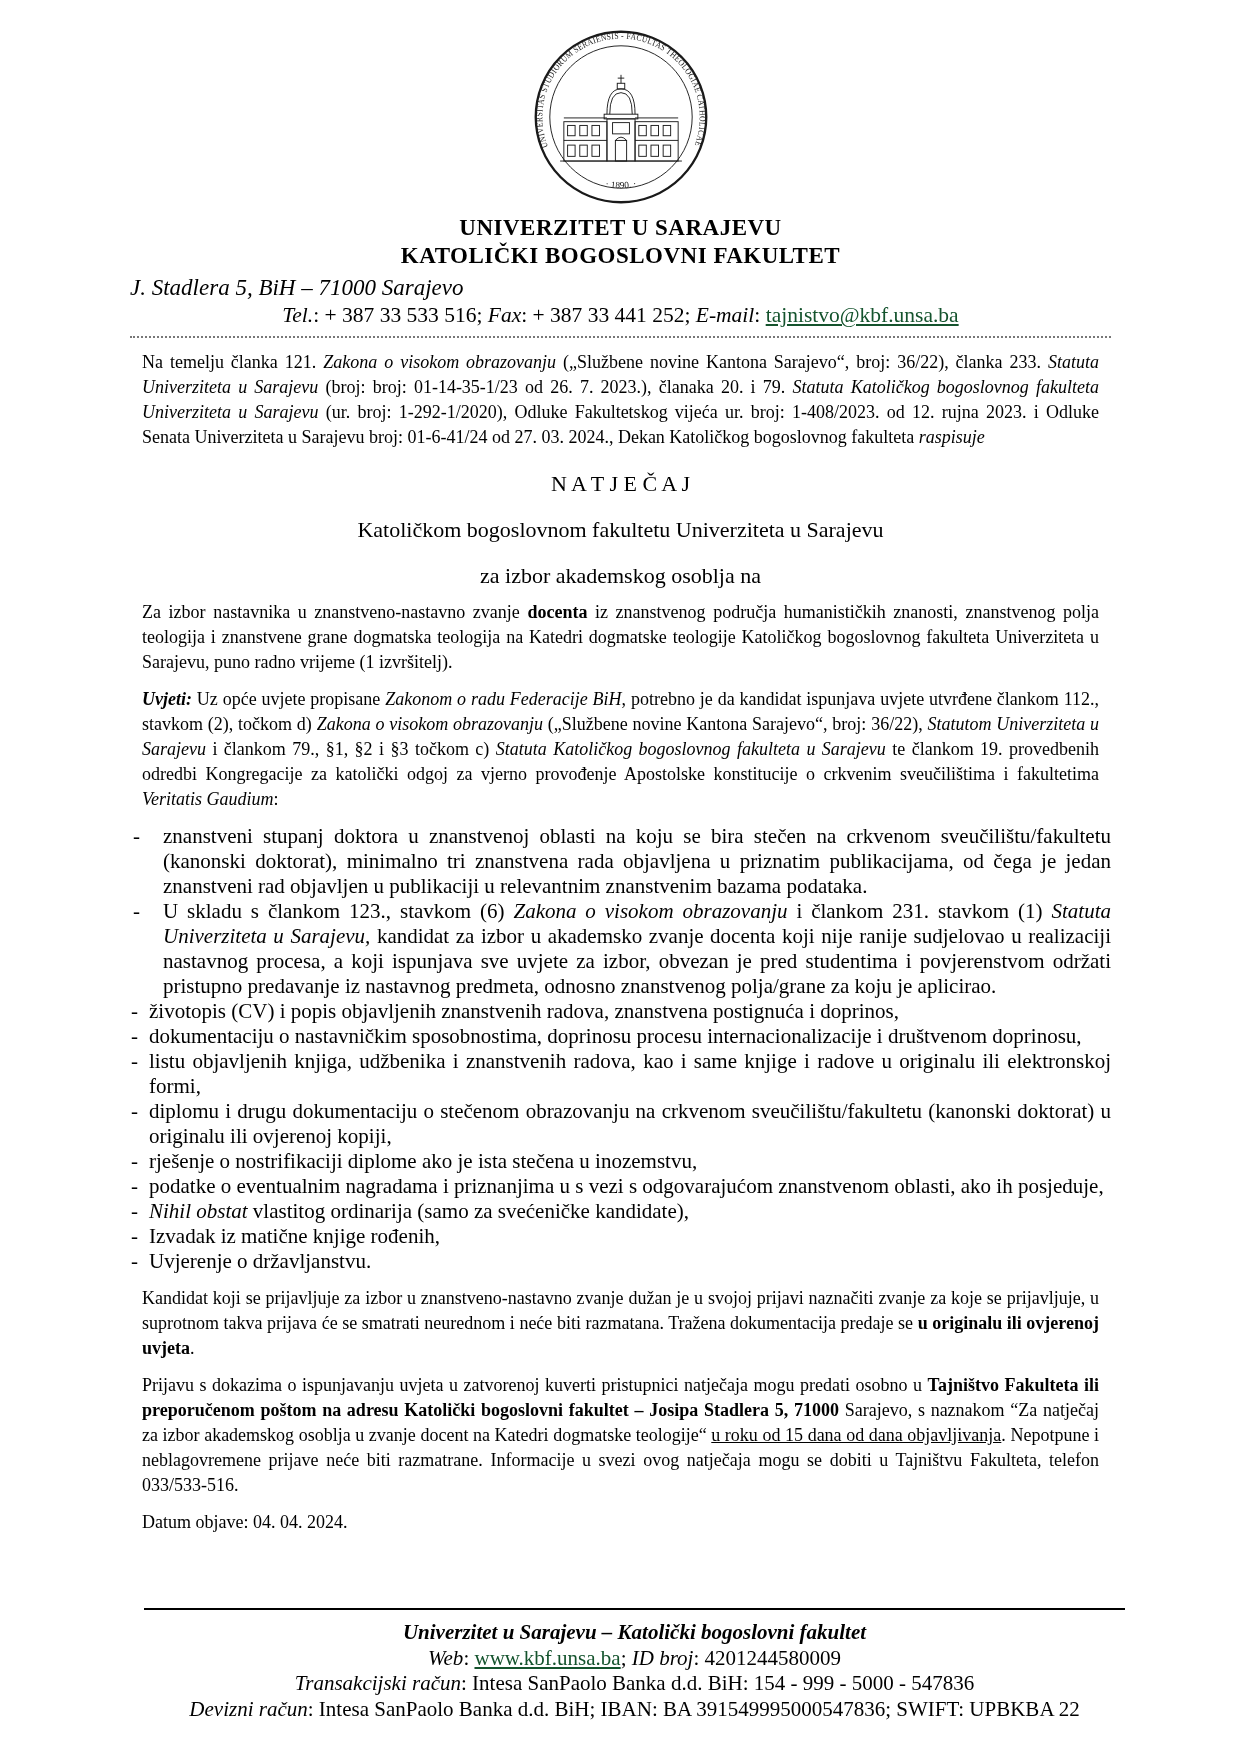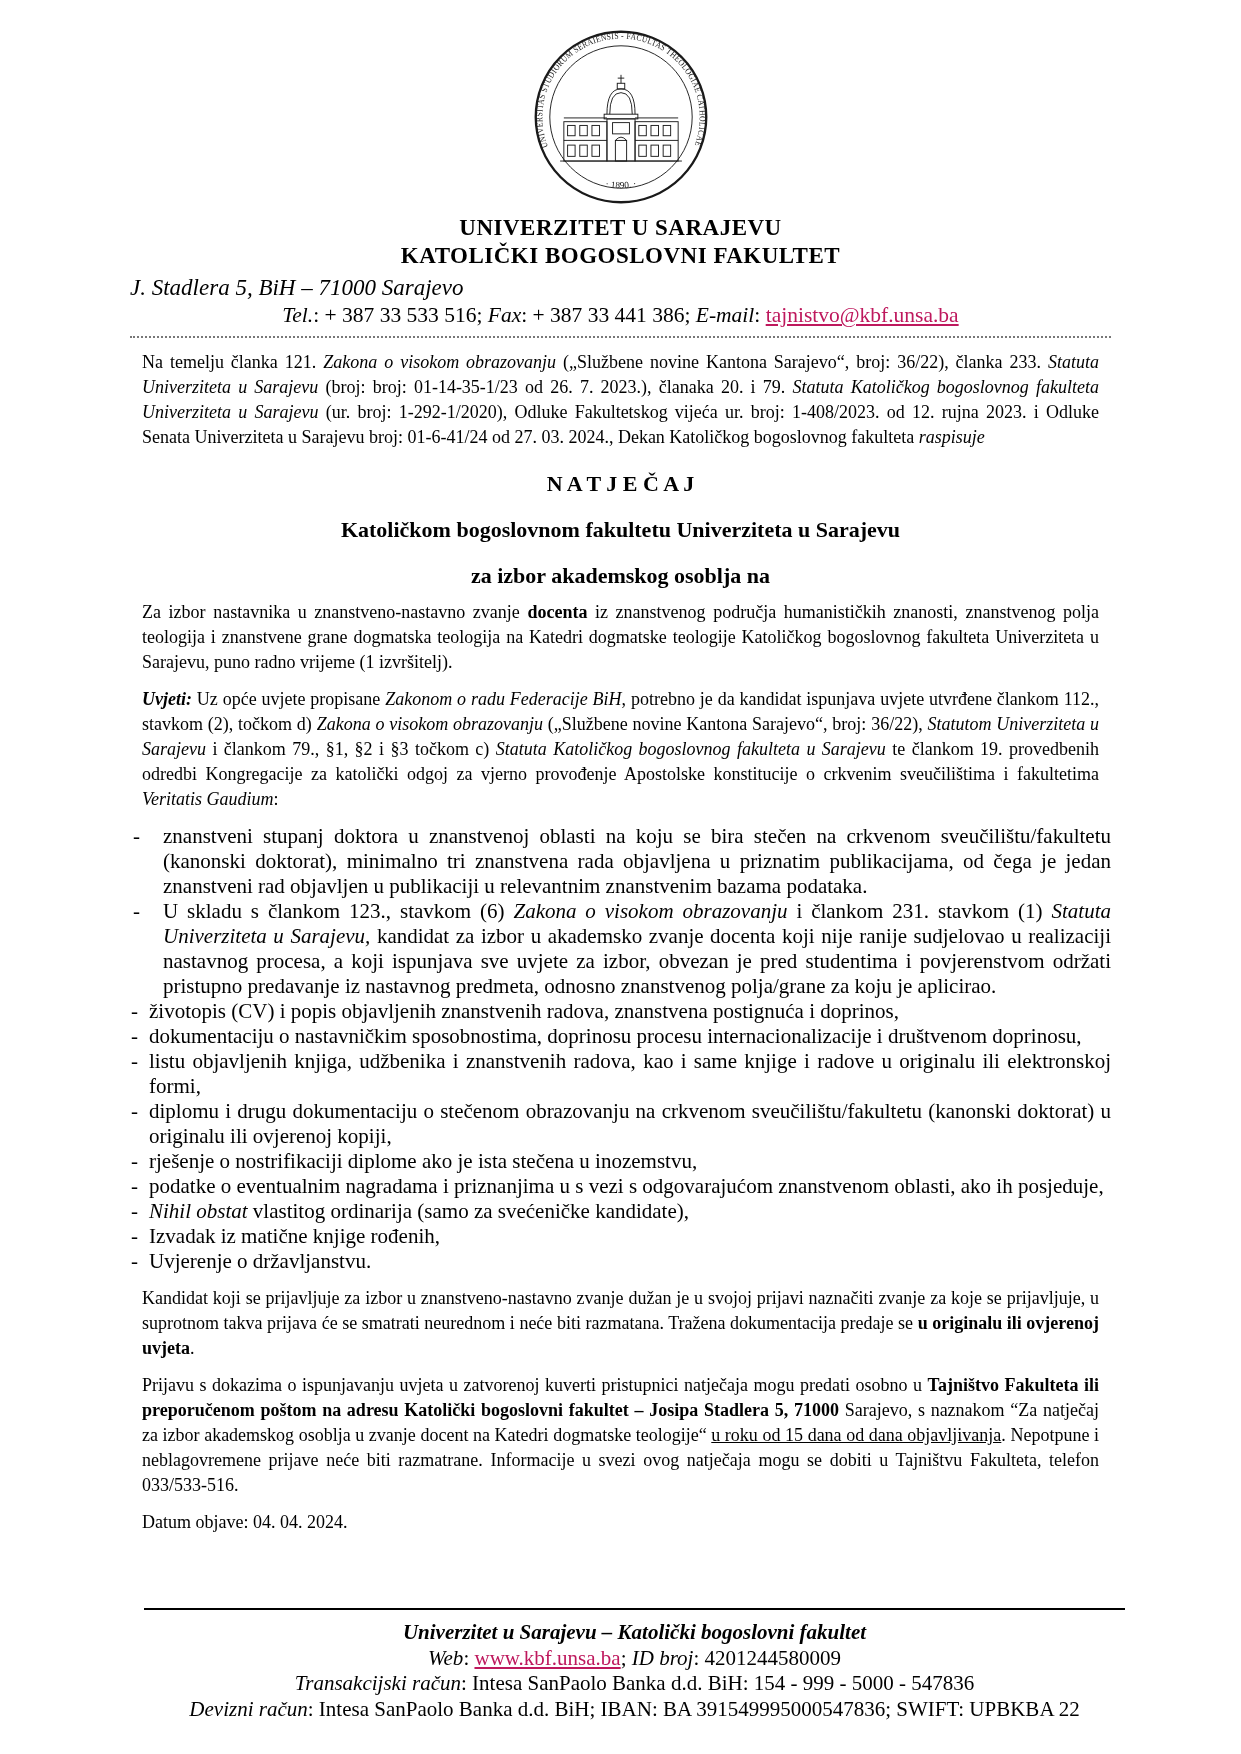--- a/index.html
+++ b/index.html
@@ -3,34 +3,34 @@
 <meta charset="utf-8">
 <style>
   html,body{margin:0;padding:0;background:#ffffff;}
   .page{position:relative;width:1241px;height:1754px;background:#ffffff;overflow:hidden;
         font-family:"Liberation Serif",serif;color:#000;}
   .content{position:absolute;left:130px;top:28px;width:981px;}
   .i{font-style:italic;}
   .b{font-weight:bold;}
   .bi{font-weight:bold;font-style:italic;}
   .u{text-decoration:underline;}
-  a.link{color:#be185d;text-decoration:underline;cursor:pointer;}
+  a.link{color:#14532d;text-decoration:underline;cursor:pointer;}
 
   .seal-wrap{text-align:center;margin:0 0 4px 0;}
   .seal-wrap svg{display:inline-block;}
 
   .org-line{font-size:23px;font-weight:bold;line-height:28px;text-align:center;letter-spacing:0.5px;}
   .address-line{font-size:23px;font-style:italic;line-height:29px;margin-top:3px;}
   .contact-line{font-size:21.5px;line-height:27px;text-align:center;}
   .dashed-rule{border-top:2px dotted #777;height:0;margin:7px 0 6px 0;}
 
   p.para{margin:12px;font-size:18px;line-height:25px;text-align:justify;}
   .gap-lg{margin-top:22px;}
 
-  .title-line{font-size:22px;font-weight:bold;line-height:25px;text-align:center;margin-top:21px;}
+  .title-line{font-size:22px;font-weight:normal;line-height:25px;text-align:center;margin-top:21px;}
 
   .cond-item{position:relative;padding-left:33px;font-size:21px;line-height:25px;text-align:justify;}
   .cond-item > .marker{position:absolute;left:3px;top:0;}
   .att-item{position:relative;padding-left:19px;font-size:21px;line-height:25px;text-align:justify;}
   .att-item > .marker{position:absolute;left:1px;top:0;}
 
   .footer{position:absolute;left:144px;top:1608px;width:981px;text-align:center;}
   .footer-rule{border-top:2px solid #000;height:0;margin:0 0 10px 0;}
   .footer-line{font-size:21px;line-height:25.5px;text-align:center;}
 </style>
@@ -82,21 +82,21 @@
           <rect x="140" y="125" width="8" height="12"></rect>
           <path d="M30 142 h130"></path>
         </g>
       </svg>
     </div>
 
     <div class="org-line">UNIVERZITET U SARAJEVU</div>
     <div class="org-line">KATOLIČKI BOGOSLOVNI FAKULTET</div>
     <div class="address-line">J. Stadlera 5, BiH – 71000 Sarajevo</div>
 
-    <div class="contact-line"><span class="i">Tel.</span><span>: + 387 33 533 516; </span><span class="i">Fax</span><span>: + 387 33 441 386; </span><span class="i">E-mail</span><span>: </span><a class="link">tajnistvo@kbf.unsa.ba</a></div>
+    <div class="contact-line"><span class="i">Tel.</span><span>: + 387 33 533 516; </span><span class="i">Fax</span><span>: + 387 33 441 252; </span><span class="i">E-mail</span><span>: </span><a class="link">tajnistvo@kbf.unsa.ba</a></div>
 
     <div class="dashed-rule"></div>
 
     <p class="para"><span>Na temelju članka 121. </span><span class="i">Zakona o visokom obrazovanju</span><span> („Službene novine Kantona Sarajevo“, broj: 36/22), članka 233. </span><span class="i">Statuta Univerziteta u Sarajevu</span><span> (broj: broj: 01-14-35-1/23 od 26. 7. 2023.), članaka 20. i 79. </span><span class="i">Statuta Katoličkog bogoslovnog fakulteta Univerziteta u Sarajevu</span><span> (ur. broj: 1-292-1/2020), Odluke Fakultetskog vijeća ur. broj: 1-408/2023. od 12. rujna 2023. i Odluke Senata Univerziteta u Sarajevu broj: 01-6-41/24 od 27. 03. 2024., Dekan Katoličkog bogoslovnog fakulteta </span><span class="i">raspisuje</span></p>
 
     <div class="title-line">N A T J E Č A J</div>
     <div class="title-line">Katoličkom bogoslovnom fakultetu Univerziteta u Sarajevu</div>
     <div class="title-line">za izbor akademskog osoblja na</div>
 
     <p class="para gap-lg"><span>Za izbor nastavnika u znanstveno-nastavno zvanje </span><span class="b">docenta</span><span> iz znanstvenog područja humanističkih znanosti, znanstvenog polja teologija i znanstvene grane dogmatska teologija na Katedri dogmatske teologije Katoličkog bogoslovnog fakulteta Univerziteta u Sarajevu, puno radno vrijeme (1 izvršitelj).</span></p>

